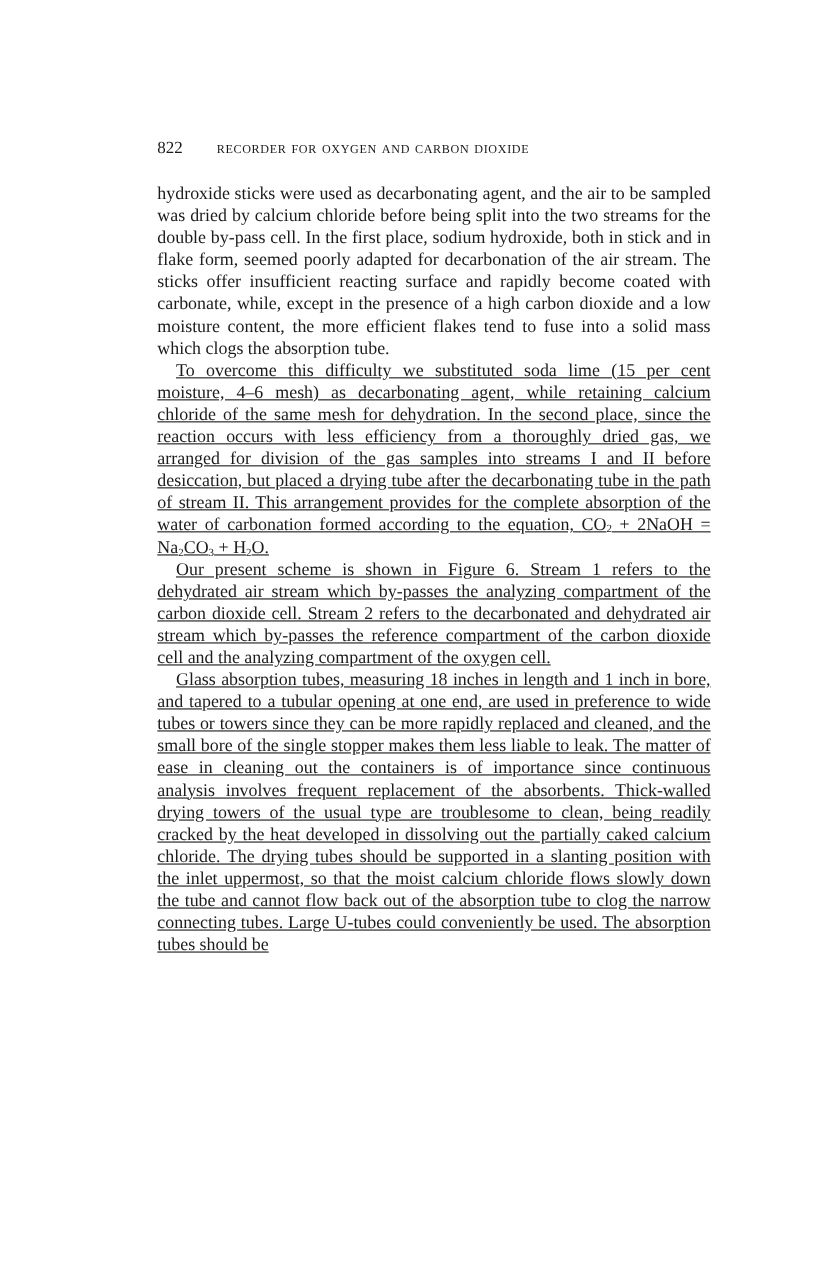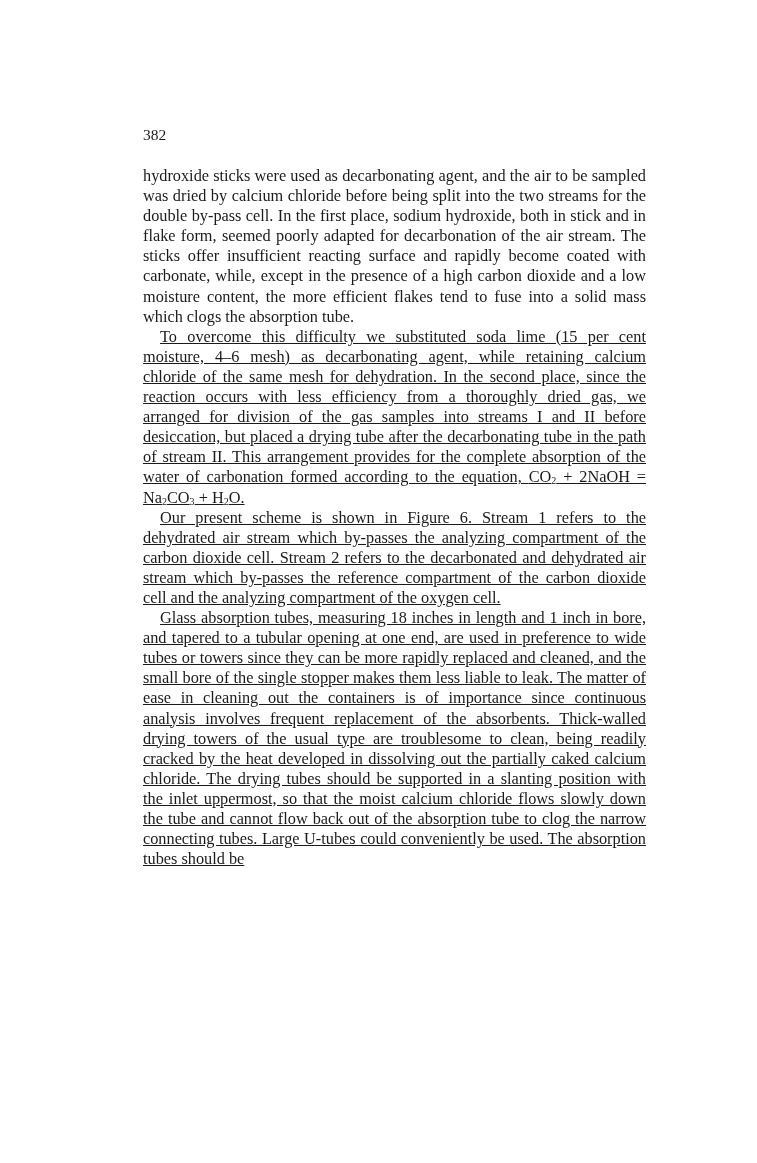--- a/index.html
+++ b/index.html
@@ -11,21 +11,22 @@
   .head-title { font-variant: small-caps; letter-spacing: 0.6px; font-size: 15.5px; text-transform: lowercase; }
   .body p { margin: 0; font-size: 16.3px; line-height: 20.1px; text-align: justify; text-align-last: left; hyphens: none; }
   .body p.indent { text-indent: 17px; text-decoration: underline; }
   sub { font-size: 10px; vertical-align: -2px; line-height: 0; }
 </style>
 </head>
 <body>
 
 <div class="page">
   <div class="running-head">
-    <span class="page-number">382</span>
+    <span class="page-number">822</span>
+    <span class="head-title">RECORDER FOR OXYGEN AND CARBON DIOXIDE</span>
   </div>
 
   <div class="body">
     <p>hydroxide sticks were used as decarbonating agent, and the air to be sampled was dried by calcium chloride before being split into the two streams for the double by-pass cell. In the first place, sodium hydroxide, both in stick and in flake form, seemed poorly adapted for decarbonation of the air stream. The sticks offer insufficient reacting surface and rapidly become coated with carbonate, while, except in the presence of a high carbon dioxide and a low moisture content, the more efficient flakes tend to fuse into a solid mass which clogs the absorption tube.</p>
     <p class="indent"><span>To overcome this difficulty we substituted soda lime (15 per cent moisture, 4–6 mesh) as decarbonating agent, while retaining calcium chloride of the same mesh for dehydration. In the second place, since the reaction occurs with less efficiency from a thoroughly dried gas, we arranged for division of the gas samples into streams I and II before desiccation, but placed a drying tube after the decarbonating tube in the path of stream II. This arrangement provides for the complete absorption of the water of carbonation formed according to the equation, </span><span><span>CO</span><sub>2</sub><span> + 2NaOH = Na</span><sub>2</sub><span>CO</span><sub>3</sub><span> + H</span><sub>2</sub><span>O.</span></span></p>
     <p class="indent">Our present scheme is shown in Figure 6. Stream 1 refers to the dehydrated air stream which by-passes the analyzing compartment of the carbon dioxide cell. Stream 2 refers to the decarbonated and dehydrated air stream which by-passes the reference compartment of the carbon dioxide cell and the analyzing compartment of the oxygen cell.</p>
     <p class="indent">Glass absorption tubes, measuring 18 inches in length and 1 inch in bore, and tapered to a tubular opening at one end, are used in preference to wide tubes or towers since they can be more rapidly replaced and cleaned, and the small bore of the single stopper makes them less liable to leak. The matter of ease in cleaning out the containers is of importance since continuous analysis involves frequent replacement of the absorbents. Thick-walled drying towers of the usual type are troublesome to clean, being readily cracked by the heat developed in dissolving out the partially caked calcium chloride. The drying tubes should be supported in a slanting position with the inlet uppermost, so that the moist calcium chloride flows slowly down the tube and cannot flow back out of the absorption tube to clog the narrow connecting tubes. Large U-tubes could conveniently be used. The absorption tubes should be</p>
   </div>
 </div>
 

